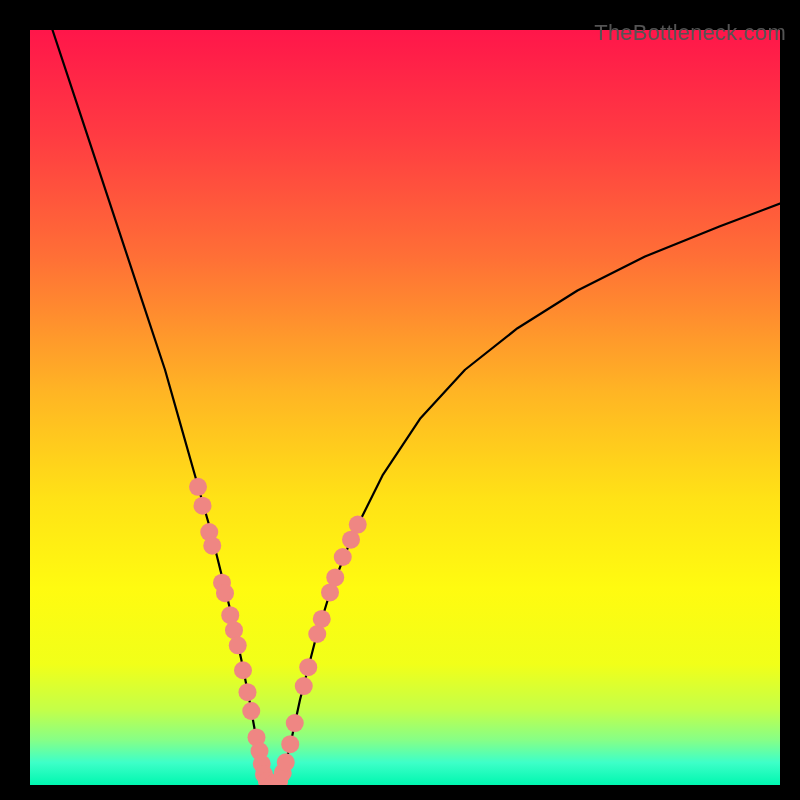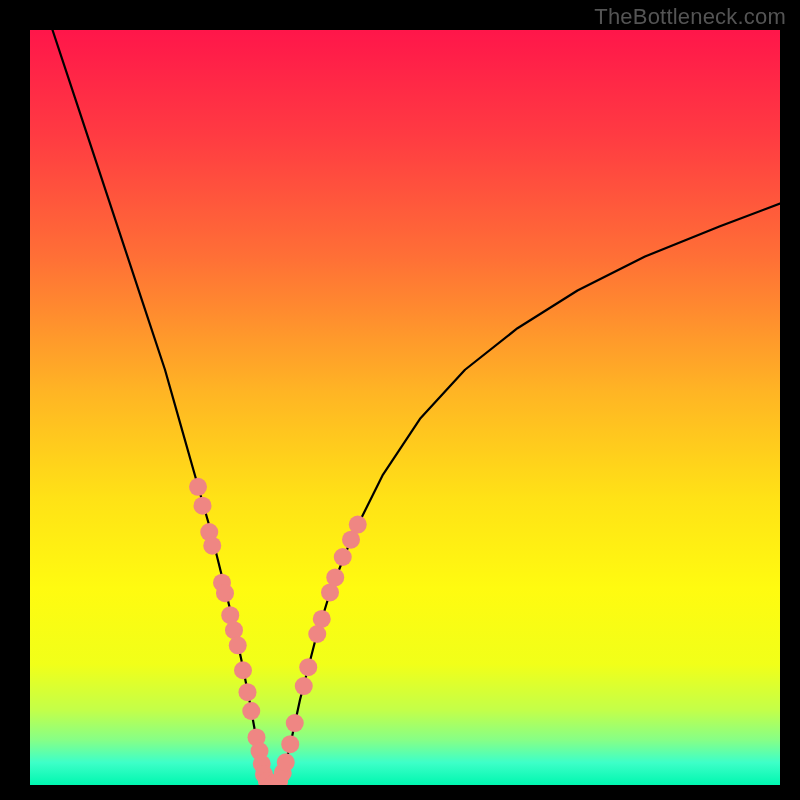--- a/index.html
+++ b/index.html
@@ -78,14 +78,14 @@
         <circle cx="278.25" cy="637.22" r="9.00" fill="#ef8683"></circle>
         <circle cx="287.25" cy="604.00" r="9.00" fill="#ef8683"></circle>
         <circle cx="291.75" cy="588.90" r="9.00" fill="#ef8683"></circle>
         <circle cx="300.00" cy="562.48" r="9.00" fill="#ef8683"></circle>
         <circle cx="305.25" cy="547.38" r="9.00" fill="#ef8683"></circle>
         <circle cx="312.75" cy="526.99" r="9.00" fill="#ef8683"></circle>
         <circle cx="321.00" cy="509.63" r="9.00" fill="#ef8683"></circle>
         <circle cx="327.75" cy="494.53" r="9.00" fill="#ef8683"></circle>
       </svg>
   </div>
-  <div class="watermark" style="right: 14px; top: 4px;">TheBottleneck.com</div>
+  <div class="watermark" style="right: 14px; top: 20px;">TheBottleneck.com</div>
 </div>
 
 </body></html>

